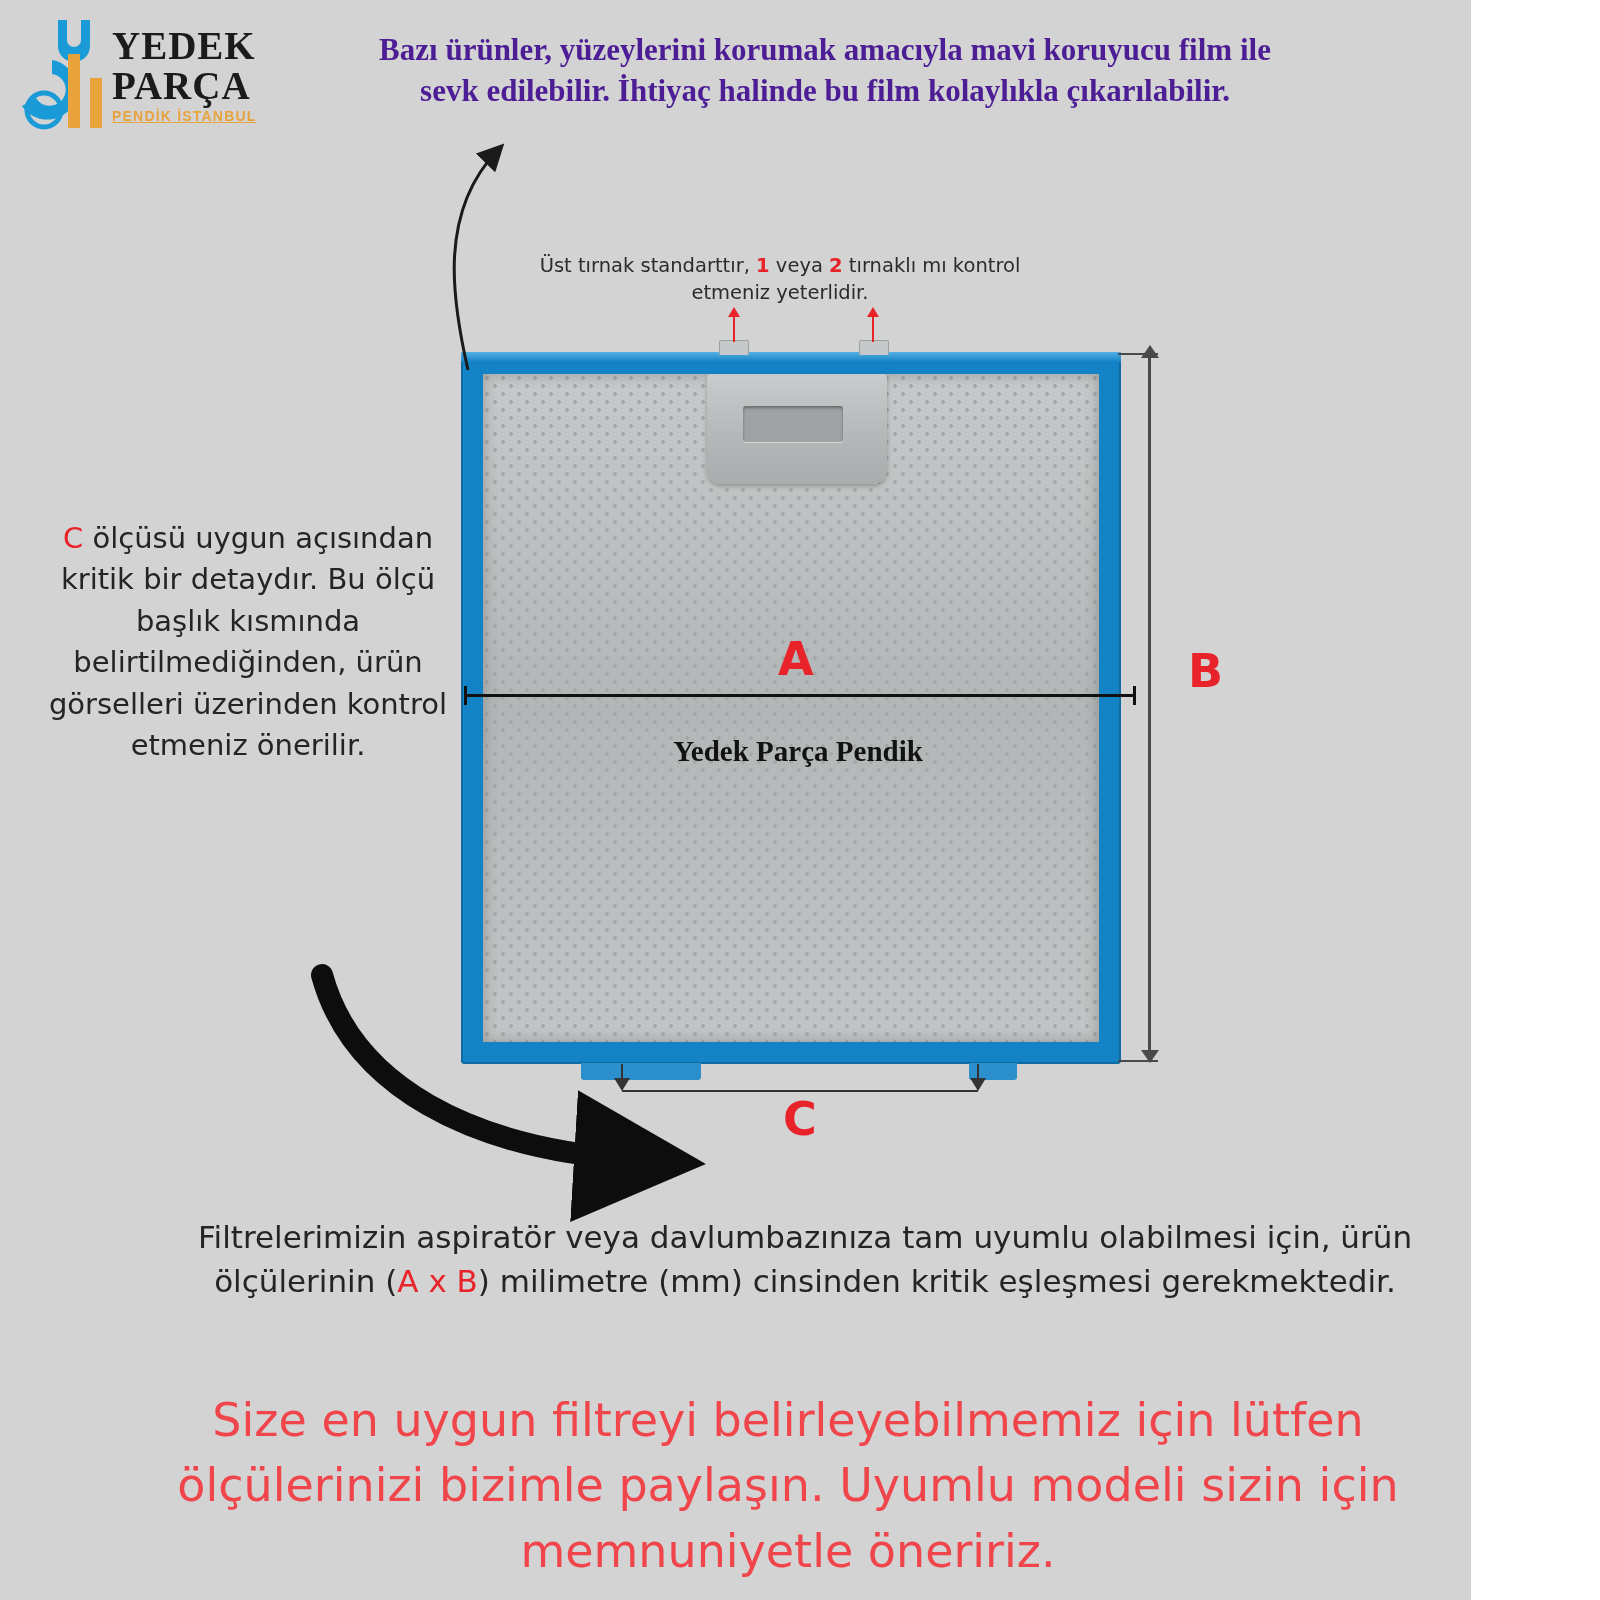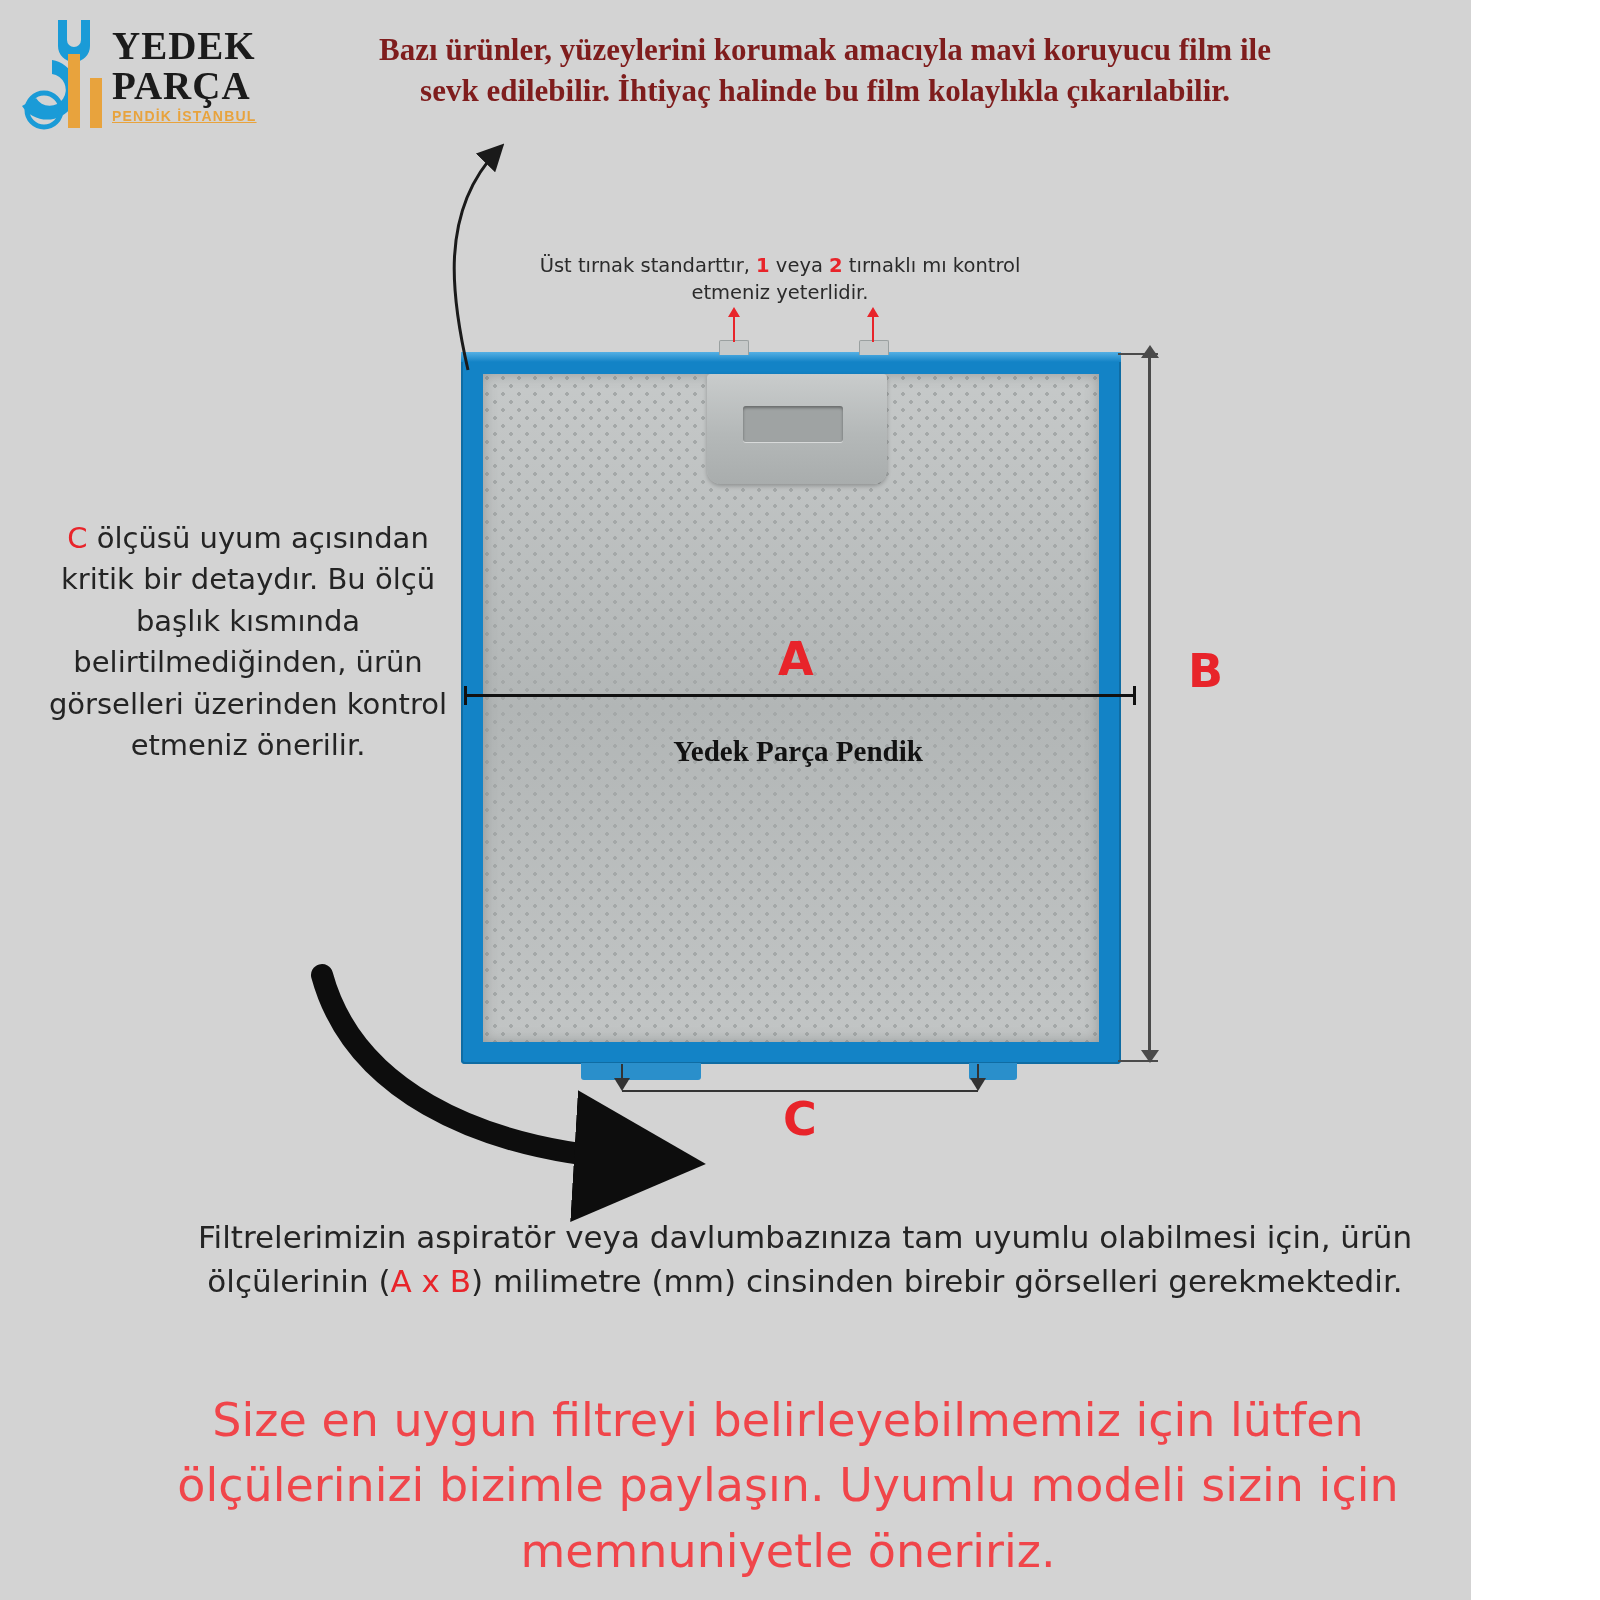--- a/index.html
+++ b/index.html
@@ -59,21 +59,21 @@
   .headline {
     position: absolute;
     left: 370px;
     top: 30px;
     width: 910px;
     text-align: center;
     font-family: "Liberation Serif", serif;
     font-weight: bold;
     font-size: 31px;
     line-height: 1.32;
-    color: #7f1d1d;
+    color: #4c1d95;
   }
 
   
   .top-note {
     position: absolute;
     left: 520px;
     top: 242px;
     width: 520px;
     text-align: center;
     font-family: "DejaVu Sans", sans-serif;
@@ -353,21 +353,21 @@
     </div>
   </div>
 
   <div class="headline">Bazı ürünler, yüzeylerini korumak amacıyla mavi koruyucu film ile sevk edilebilir. İhtiyaç halinde bu film kolaylıkla çıkarılabilir.</div>
 
   <div class="top-note">
     <span>Üst tırnak standarttır, </span><span class="num">1</span><span> veya </span><span class="num">2</span><span> tırnaklı mı kontrol etmeniz yeterlidir.</span>
   </div>
 
   <div class="left-para">
-    <span class="hl">C</span><span> ölçüsü uyum açısından kritik bir detaydır. Bu ölçü başlık kısmında belirtilmediğinden, ürün görselleri üzerinden kontrol etmeniz önerilir.</span>
+    <span class="hl">C</span><span> ölçüsü uygun açısından kritik bir detaydır. Bu ölçü başlık kısmında belirtilmediğinden, ürün görselleri üzerinden kontrol etmeniz önerilir.</span>
   </div>
 
   <div class="filter">
     <div class="filter-frame"></div>
     <div class="filter-mesh"></div>
     <div class="tab-top t1"></div>
     <div class="tab-top t2"></div>
     <div class="tab-bot b1"></div>
     <div class="tab-bot b2"></div>
     <div class="handle">
@@ -406,18 +406,18 @@
         <path d="M0,0 L6,3 L0,6 z" fill="#0d0d0d"></path>
       </marker>
     </defs>
 
     <path d="M468,370 C452,300 438,212 498,150" fill="none" stroke="#1a1a1a" stroke-width="3" marker-end="url(#thinHead)"></path>
 
     <path d="M322,975 C352,1085 470,1150 640,1160" fill="none" stroke="#0d0d0d" stroke-width="22" stroke-linecap="round" marker-end="url(#fatHead)"></path>
   </svg>
 
   <div class="bottom-para">
-    <span>Filtrelerimizin aspiratör veya davlumbazınıza tam uyumlu olabilmesi için, ürün ölçülerinin (</span><span class="hl">A x B</span><span>) milimetre (mm) cinsinden birebir görselleri gerekmektedir.</span>
+    <span>Filtrelerimizin aspiratör veya davlumbazınıza tam uyumlu olabilmesi için, ürün ölçülerinin (</span><span class="hl">A x B</span><span>) milimetre (mm) cinsinden kritik eşleşmesi gerekmektedir.</span>
   </div>
 
   <div class="red-para">Size en uygun filtreyi belirleyebilmemiz için lütfen ölçülerinizi bizimle paylaşın. Uyumlu modeli sizin için memnuniyetle öneririz.</div>
 
 </div>
 
 </body></html>

